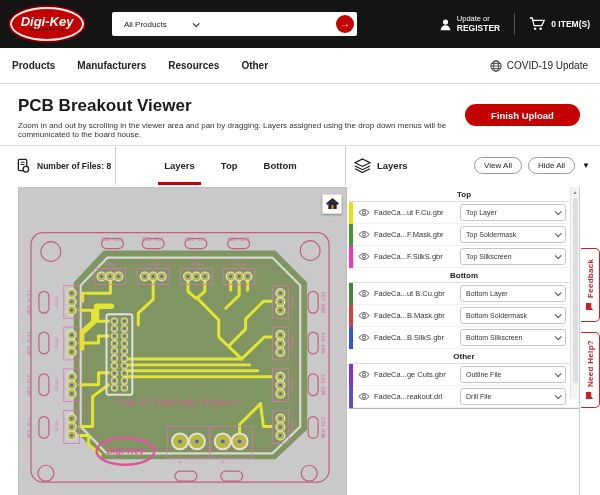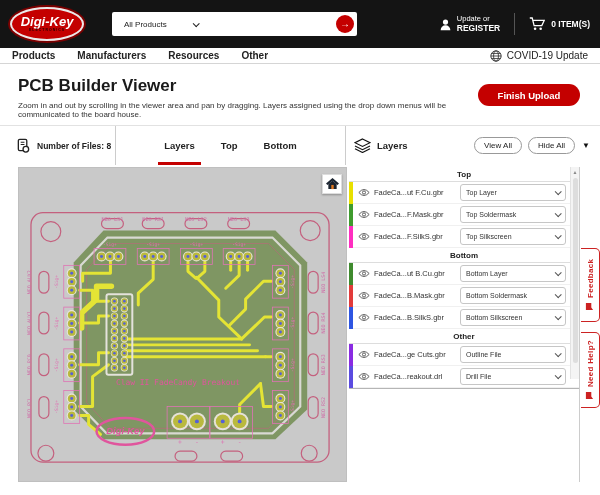--- a/index.html
+++ b/index.html
@@ -20,30 +20,30 @@
   .search .chev { margin-left:26px; color:#222; }
   .search .go { position:absolute; right:3px; top:3px; width:18px; height:18px; border-radius:50%;
     background:#c40000; color:#fff; font-size:10px; line-height:17px; text-align:center; }
   .hspacer { flex:1; }
   .login { display:flex; align-items:center; color:#fff; gap:5px; }
   .login .txt { font-size:7.5px; line-height:8.5px; }
   .login .txt b { font-size:8.5px; }
   .hdr-div { width:1px; height:22px; background:#555; margin:0 14px; }
   .cart { display:flex; align-items:center; gap:6px; color:#fff; font-size:8.5px; font-weight:bold; }
   
-  .nav { height:16px; background:#fff; border-bottom:1px solid #d5d5d5; display:flex;
+  .nav { height:36px; background:#fff; border-bottom:1px solid #d5d5d5; display:flex;
     align-items:center; padding:0 12px; }
   .nav .item { font-size:10px; font-weight:bold; color:#222; margin-right:22px; }
   .nav .right { margin-left:auto; display:flex; align-items:center; gap:5px; font-size:10px; color:#222; }
   
   .titleblock { padding:12px 20px 0 18px; display:flex; align-items:flex-start; }
   .titleblock h1 { font-size:17px; color:#1a1a1a; letter-spacing:0; }
   .subtitle { font-size:8px; color:#333; margin-top:5px; }
   .finish { margin-left:auto; margin-top:8px; background:#c40000; color:#fff; font-size:9.5px;
-    font-weight:bold; border:none; border-radius:12px; width:102px; height:22px; flex:none; }
+    font-weight:bold; border:none; border-radius:12px; width:115px; height:22px; flex:none; }
   
   .toolrow { height:40px; margin-top:6px; display:flex; border-top:1px solid #e2e2e2; }
   .tool-left { width:116px; border-right:1px solid #ccc; display:flex; align-items:center;
     gap:6px; padding-left:16px; }
   .tool-left .lbl { font-size:8.5px; font-weight:bold; color:#222; }
   .tabs { width:230px; border-right:1px solid #ccc; display:flex; align-items:center;
     justify-content:center; gap:26px; }
   .tab { font-size:9.5px; font-weight:bold; color:#222; height:100%; display:flex;
     align-items:center; position:relative; }
   .tab.active:after { content:""; position:absolute; left:-6px; right:-6px; bottom:0;
@@ -132,21 +132,21 @@
       <circle cx="7" cy="7" r="6" fill="none" stroke="#333" stroke-width="1.1"></circle>
       <ellipse cx="7" cy="7" rx="2.8" ry="6" fill="none" stroke="#333" stroke-width="1"></ellipse>
       <path d="M1 7h12M2 4h10M2 10h10" stroke="#333" stroke-width="1" fill="none"></path>
     </svg>
     <span>COVID-19 Update</span>
   </span>
 </div>
 
 <div class="titleblock">
   <div>
-    <h1>PCB Builder Viewer</h1>
+    <h1>PCB Breakout Viewer</h1>
     <div class="subtitle">Zoom in and out by scrolling in the viewer area and pan by dragging. Layers assigned using the drop down menus will be communicated to the board house.</div>
   </div>
   <button class="finish">Finish Upload</button>
 </div>
 
 <div class="toolrow">
   <div class="tool-left">
     <svg width="15" height="15" viewBox="0 0 16 16">
       <rect x="2.5" y="1.5" width="9" height="12" rx="1.5" fill="none" stroke="#222" stroke-width="1.4"></rect>
       <path d="M5 4.5h4M5 7h4" stroke="#222" stroke-width="1.1"></path>

